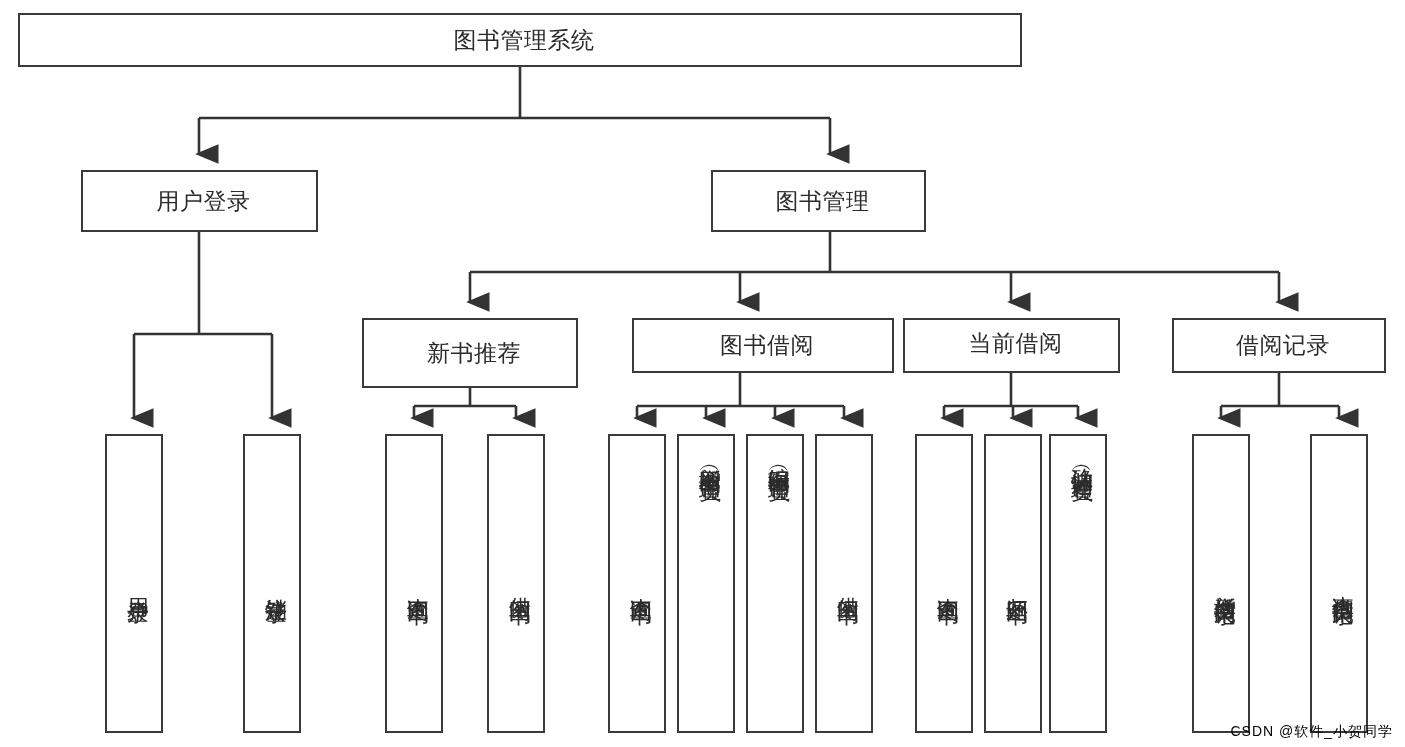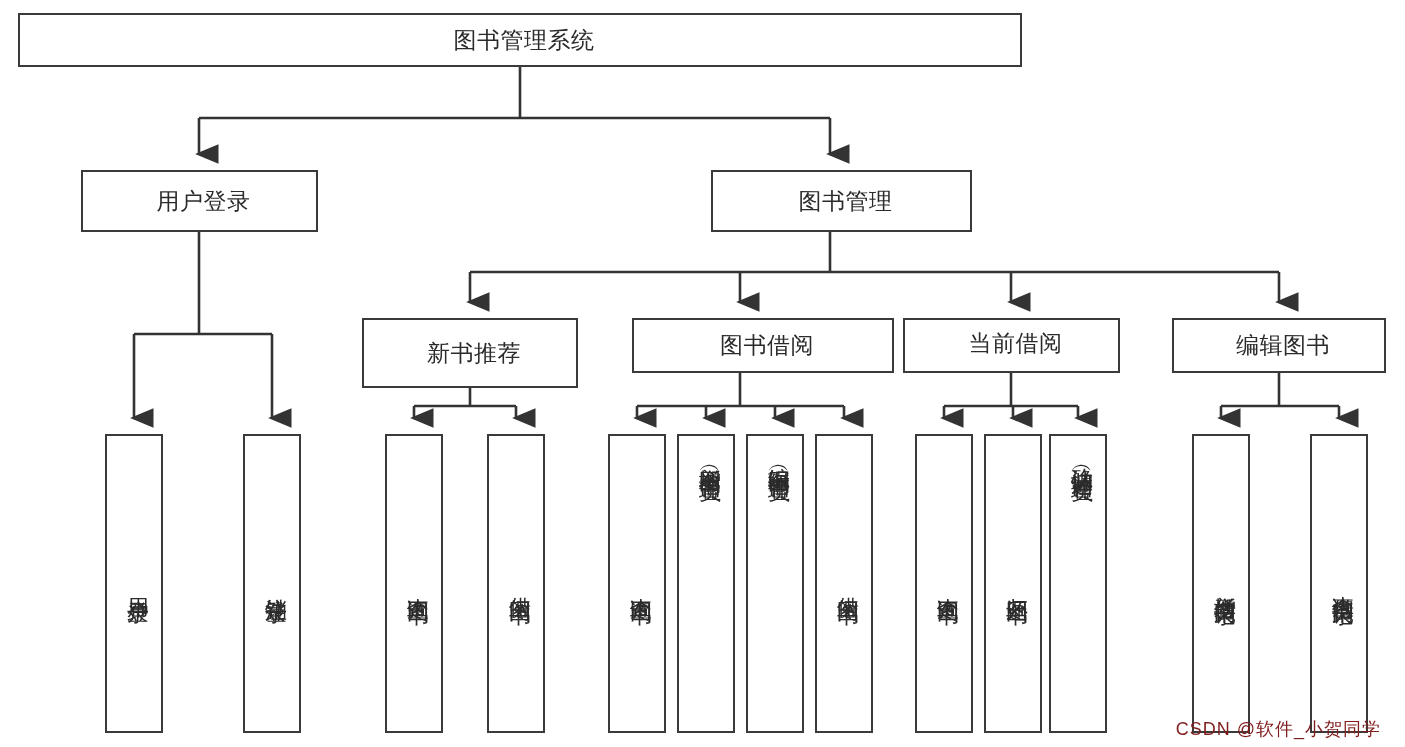--- a/index.html
+++ b/index.html
@@ -38,24 +38,24 @@
     line-height:1.1;
     white-space:normal;
   }
   .leaf{
     align-items:flex-start;
     padding-top:14px;
   }
   .leaf.short{align-items:center;padding-top:0;}
   #watermark{
     position:absolute;
-    right:24px;
+    right:12px;
     bottom:6px;
-    font-size:18px;
-    color:#7f1d1d;
+    font-size:14px;
+    color:#000000;
     letter-spacing:1px;
     user-select:none;
     white-space:nowrap;
   }
 </style>
 </head>
 <body>
 
 <div id="diagram">
 
@@ -111,35 +111,35 @@
     </g>
   </svg>
 
   <div class="node" id="n-root" style="left: 18px; top: 13px; width: 1004px; height: 54px;">
     <span class="node-label">图书管理系统</span>
   </div>
 
   <div class="node" id="n-l2-0" style="left: 81px; top: 170px; width: 237px; height: 62px;">
     <span class="node-label">用户登录</span>
   </div>
-  <div class="node" id="n-l2-1" style="left: 711px; top: 170px; width: 261px; height: 62px;">
+  <div class="node" id="n-l2-1" style="left: 711px; top: 170px; width: 215px; height: 62px;">
     <span class="node-label">图书管理</span>
   </div>
 
   <div class="node" id="n-l3-0" style="left: 362px; top: 318px; width: 216px; height: 70px;">
     <span class="node-label">新书推荐</span>
   </div>
   <div class="node" id="n-l3-1" style="left: 632px; top: 318px; width: 262px; height: 55px;">
     <span class="node-label">图书借阅</span>
   </div>
   <div class="node" id="n-l3-2" style="left: 903px; top: 318px; width: 217px; height: 55px; font-family: Liberation Mono, monospace;">
     <span class="node-label">当前借阅</span>
   </div>
   <div class="node" id="n-l3-3" style="left: 1172px; top: 318px; width: 214px; height: 55px;">
-    <span class="node-label">编辑图书</span>
+    <span class="node-label">借阅记录</span>
   </div>
 
   <div class="node leaf short" id="n-lf-0" style="left: 105px; top: 434px; width: 58px; height: 299px;">
     <span class="node-label">用户登录</span>
   </div>
   <div class="node leaf short" id="n-lf-1" style="left: 243px; top: 434px; width: 58px; height: 299px;">
     <span class="node-label">注销登录</span>
   </div>
   <div class="node leaf short" id="n-lf-2" style="left: 385px; top: 434px; width: 58px; height: 299px;">
     <span class="node-label">查询图书</span>

